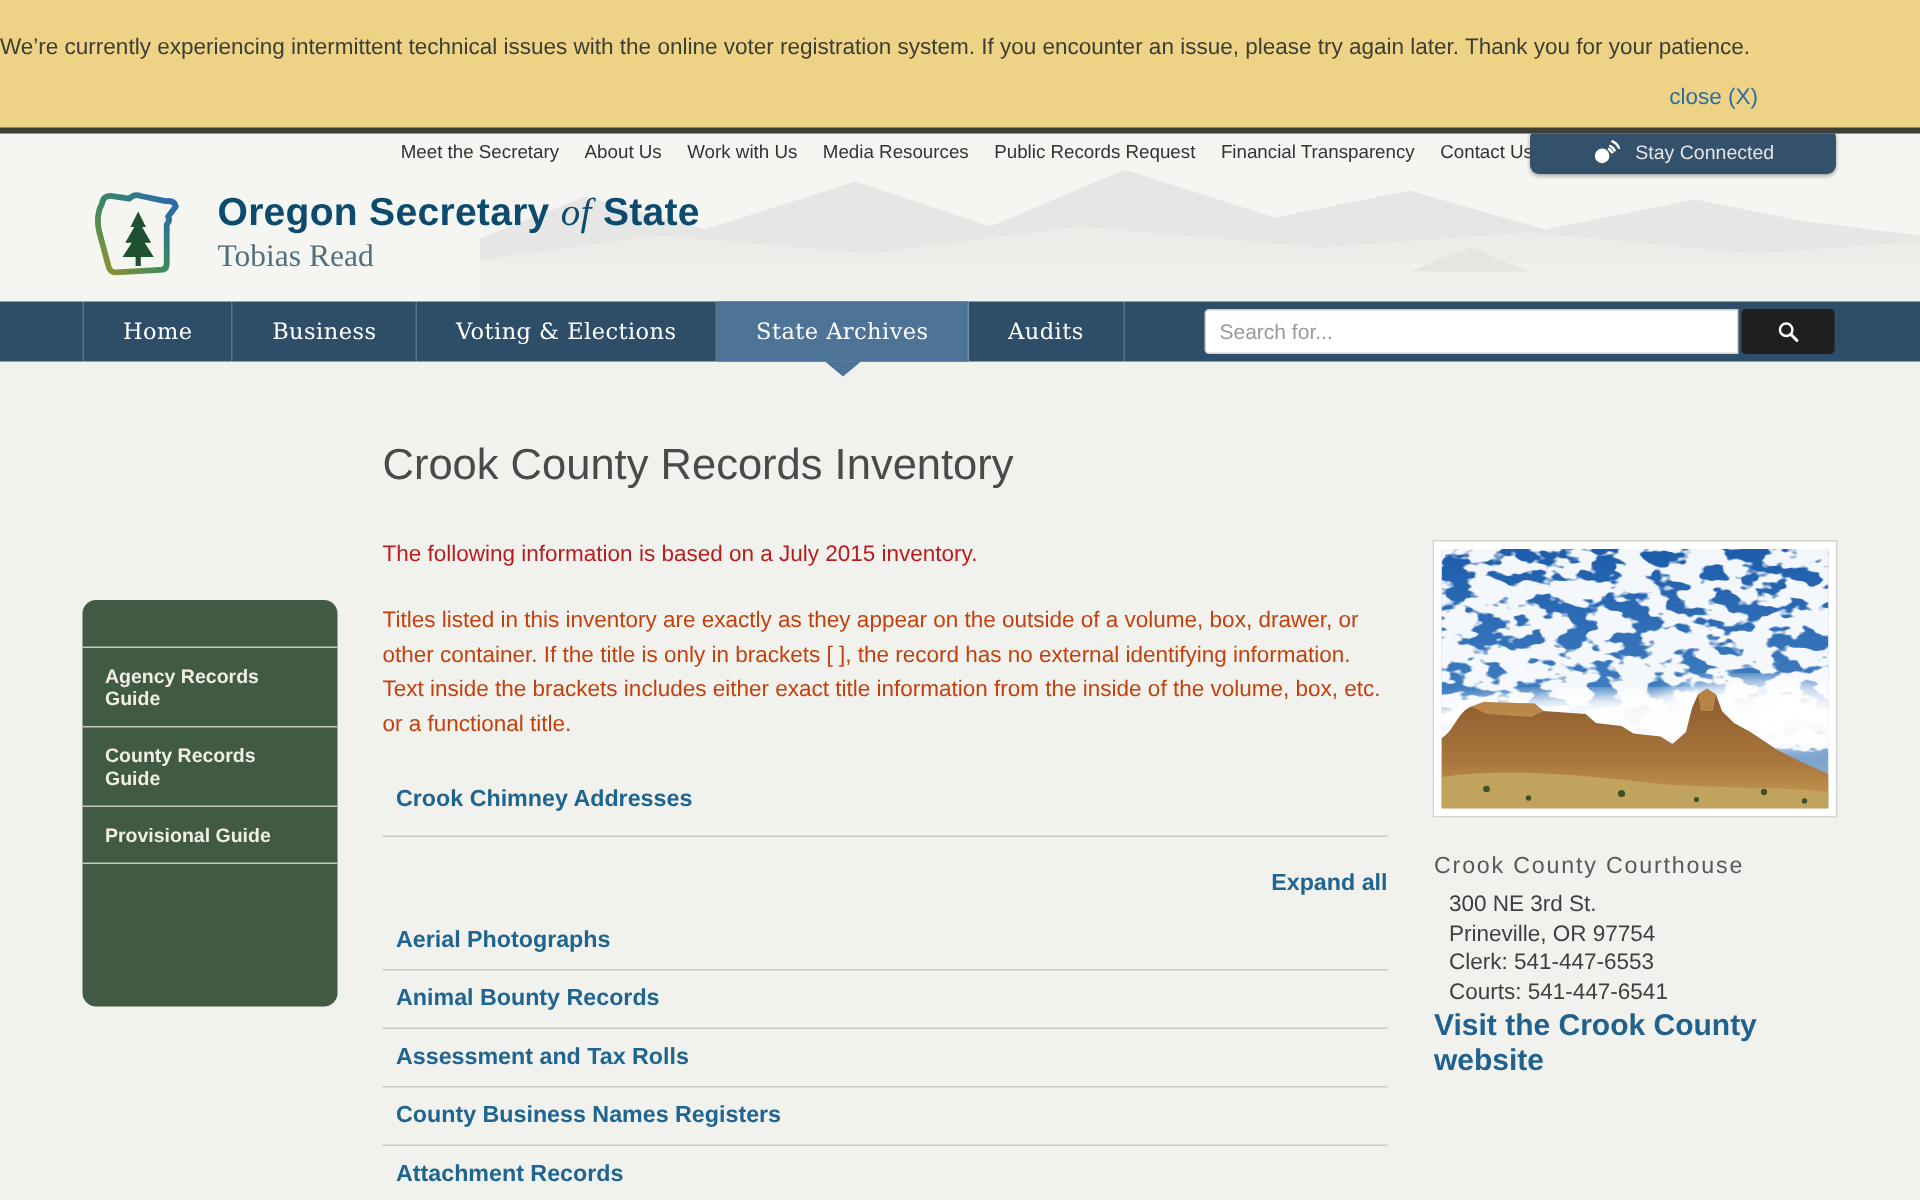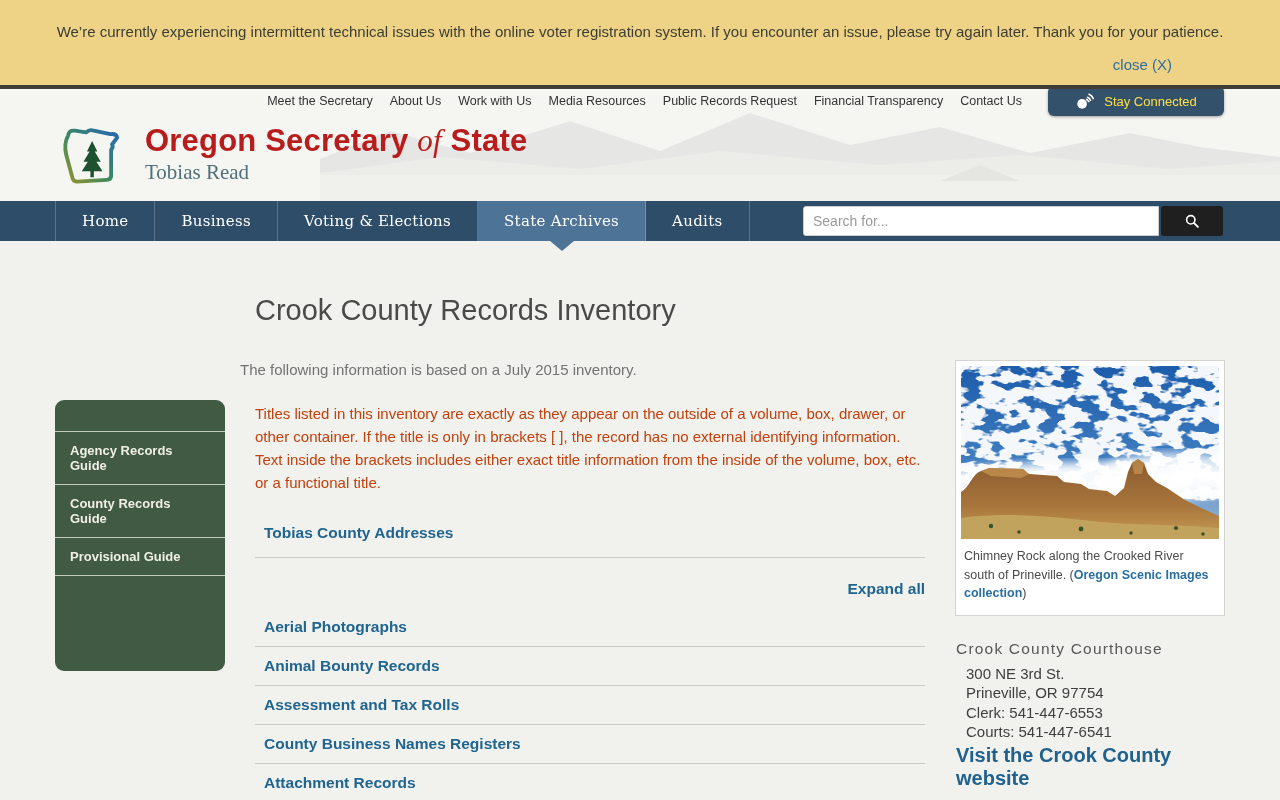--- a/index.html
+++ b/index.html
@@ -2,35 +2,35 @@
 <html><head>
 <meta charset="utf-8">
 <style>
   html,body{margin:0;padding:0;background:#f1f1ee;}
   .canvas{position:relative;width:1280px;height:800px;overflow:hidden;background:#f1f1ee;
           font-family:"Liberation Sans", sans-serif;}
 
   
   .banner{position:absolute;top:0;left:0;width:1280px;height:85px;background:#eed387;
           border-bottom:4px solid #3f3e37;z-index:6;}
-  .banner-msg{position:absolute;top:23px;left:0;width:100%;text-align:center;
+  .banner-msg{position:absolute;top:23px;left:0;width:100%;
               font-size:15px;color:#3e3d33;}
   .banner-close{position:absolute;top:56px;right:108px;font-size:15px;color:#2e6da0;
                 text-decoration:none;cursor:pointer;}
 
   
   .header{position:absolute;top:89px;left:0;width:1280px;height:112px;background:#f5f5f2;overflow:visible;}
   .mountains{position:absolute;right:0;top:18px;opacity:.6;pointer-events:none;}
   .utilnav{position:absolute;top:5px;right:258px;display:flex;gap:17px;white-space:nowrap;}
   .utilnav a{font-size:12.5px;color:#333;text-decoration:none;}
-  .stay-btn{position:absolute;top:-3px;right:56px;width:176px;height:30px;background:#33516b;
-            border-radius:6px;color:#fde047;font-size:13px;display:flex;align-items:center;
+  .stay-btn{position:absolute;top:-3px;right:56px;width:204px;height:30px;background:#33516b;
+            border-radius:6px;color:#e5e5e5;font-size:13px;display:flex;align-items:center;
             justify-content:center;gap:10px;box-shadow:0 1px 3px rgba(0,0,0,.35);cursor:pointer;}
   .logo{position:absolute;left:55px;top:33px;display:flex;align-items:center;gap:14px;}
-  .logo-text .l1{font-size:31px;font-weight:bold;color:#b91c1c;letter-spacing:.2px;}
+  .logo-text .l1{font-size:26px;font-weight:bold;color:#0c4a6e;letter-spacing:.2px;}
   .logo-text .l1 .of{font-weight:normal;font-style:italic;font-family:"Liberation Serif",serif;}
   .logo-text .l2{font-size:21px;color:#50707c;font-family:"Liberation Serif",serif;margin-top:1px;}
 
   
   .nav{position:absolute;top:201px;left:0;width:1280px;height:40px;background:#2e4d68;z-index:5;}
   .nav-inner{width:1170px;margin:0 auto;height:40px;display:flex;align-items:stretch;}
   .nav-item{position:relative;padding:0 26px;line-height:40px;color:#fff;cursor:pointer;
             font-family:"DejaVu Serif",serif;font-size:15px;letter-spacing:.3px;
             border-right:1px solid rgba(255,255,255,.22);}
   .nav-item:first-child{border-left:1px solid rgba(255,255,255,.22);}
@@ -40,21 +40,21 @@
             border-top:10px solid #4d7396;}
   .nav-search{margin-left:auto;display:flex;align-items:center;gap:2px;padding-right:2px;}
   .nav-search input{width:336px;height:28px;border:1px solid #cfcfcf;border-radius:3px 0 0 3px;
             padding:0 9px;font-size:14px;color:#444;font-family:"Liberation Sans",sans-serif;outline:none;}
   .nav-search input::placeholder{color:#9a9a9a;}
   .search-btn{width:62px;height:30px;background:#1f1f1f;border:none;border-radius:3px;
             display:flex;align-items:center;justify-content:center;cursor:pointer;}
 
   
   .page-title{position:absolute;left:255px;top:294px;font-size:29px;font-weight:500;color:#4a4a48;}
-  .intro{position:absolute;left:240px;top:358px;width:672px;font-size:15px;color:#737373;line-height:23px;}
+  .intro{position:absolute;left:255px;top:358px;width:672px;font-size:15px;color:#b91c1c;line-height:23px;}
   .descr{position:absolute;left:255px;top:402px;width:672px;font-size:15px;color:#c2410c;line-height:23px;}
 
   
   .sidenav{position:absolute;left:55px;top:352px;width:170px;background:#415a44;border-radius:9px;overflow:hidden;margin-top:48px;}
   .sidenav .cap{height:31px;}
   .sidenav .item{padding:11px 15px;font-size:13px;font-weight:bold;color:#f0efe6;cursor:pointer;
                  border-top:1px solid rgba(240,240,230,.75);}
   .sidenav .foot{height:95px;border-top:1px solid rgba(240,240,230,.75);}
 
   
@@ -157,21 +157,21 @@
 
   <div class="sidenav">
     <div class="cap"></div>
     <div class="item">Agency Records Guide</div>
     <div class="item">County Records Guide</div>
     <div class="item">Provisional Guide</div>
     <div class="foot"></div>
   </div>
 
   <div class="records">
-    <div class="rec-top"><a>Tobias County Addresses</a></div>
+    <div class="rec-top"><a>Crook Chimney Addresses</a></div>
     <div class="expand-row"><a style="color:#20658f;text-decoration:none;font-size:15.5px;font-weight:600;">Expand all</a></div>
     <div class="rec-row"><a>Aerial Photographs</a></div>
     <div class="rec-row"><a>Animal Bounty Records</a></div>
     <div class="rec-row"><a>Assessment and Tax Rolls</a></div>
     <div class="rec-row"><a>County Business Names Registers</a></div>
     <div class="rec-row"><a>Attachment Records</a></div>
 
   </div>
 
   <div class="aside">
@@ -204,21 +204,20 @@
         <path d="M20,105 L28,102 L62,103 L68,108 L60,112 L30,110 Z" fill="#d9a85c" opacity="0.55"></path>
         <path d="M171,97 L177,93 L183,97 L181,108 L173,108 Z" fill="#d9a85c" opacity="0.5"></path>
         <path d="M0,173 L0,152 C40,146 90,150 140,156 C180,160 220,158 258,162 L258,173 Z" fill="#c2a35e"></path>
         <circle cx="30" cy="160" r="2.2" fill="#3a5228"></circle>
         <circle cx="58" cy="166" r="1.8" fill="#3a5228"></circle>
         <circle cx="120" cy="163" r="2.4" fill="#3a5228"></circle>
         <circle cx="170" cy="167" r="1.7" fill="#3a5228"></circle>
         <circle cx="215" cy="162" r="2.1" fill="#3a5228"></circle>
         <circle cx="242" cy="168" r="1.8" fill="#3a5228"></circle>
       </svg>
-      <div class="caption"><span>Chimney Rock along the Crooked River south of Prineville. (</span><a>Oregon Scenic Images collection</a><span>)</span></div>
     </div>
 
     <div class="ch-head">Crook County Courthouse</div>
     <div class="ch-line">300 NE 3rd St.</div>
     <div class="ch-line">Prineville, OR 97754</div>
     <div class="ch-line">Clerk: 541-447-6553</div>
     <div class="ch-line">Courts: 541-447-6541</div>
     <a class="ch-link">Visit the Crook County website</a>
   </div>
 

